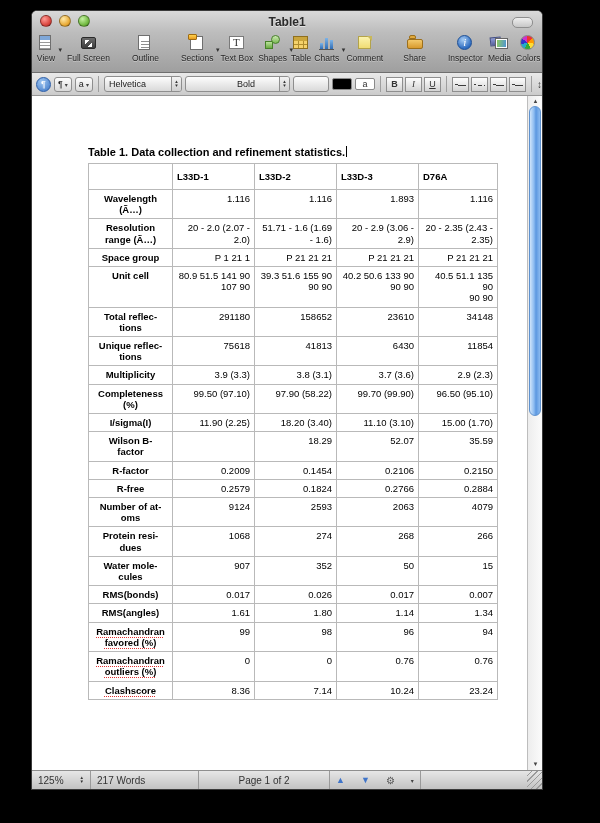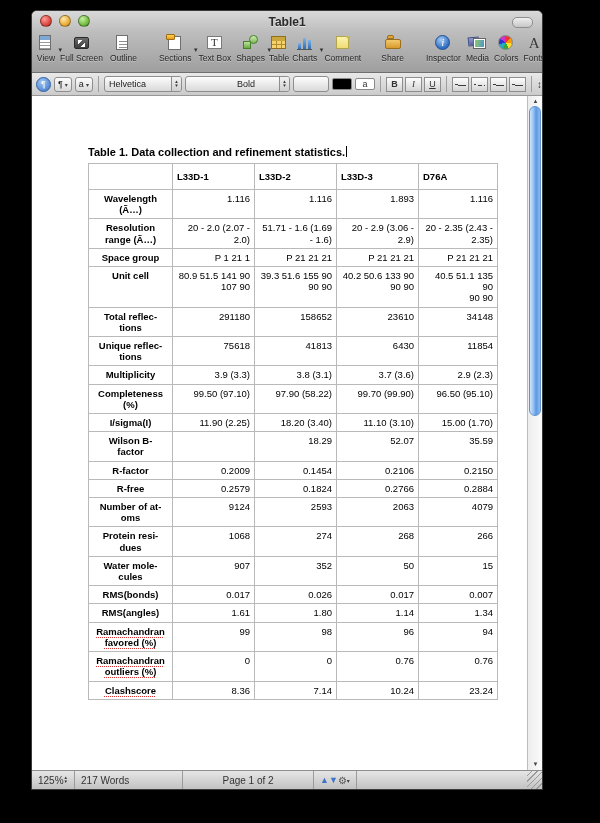--- a/index.html
+++ b/index.html
@@ -19,21 +19,21 @@
   .win-title{flex:1;text-align:center;font-size:12px;font-weight:bold;color:#2b2b2b;
              text-shadow:0 1px 0 rgba(255,255,255,.55);}
   .pill{position:absolute;right:9px;top:6px;width:19px;height:9px;border-radius:5px;
         border:1px solid #8e8e8e;background:linear-gradient(#efefef,#c7c7c7);}
   .toolbar{height:38px;background:linear-gradient(#bdbdbd,#9f9f9f);border-bottom:1px solid #6f6f6f;
            display:flex;align-items:flex-start;padding-top:2px;flex:0 0 auto;overflow:hidden;}
   .tb-item{display:flex;flex-direction:column;align-items:center;position:relative;cursor:default;flex:0 0 auto;}
   .tb-icon{width:20px;height:18px;position:relative;display:block;}
   .tb-caret{position:absolute;top:12px;right:-6px;font-size:7px;color:#333;line-height:7px;}
   .tb-label{font-size:8.5px;color:#262626;margin-top:1px;white-space:nowrap;text-shadow:0 1px 0 rgba(255,255,255,.35);}
-  .tb-view{margin-left:4px}.tb-full-screen{margin-left:4px}.tb-outline{margin-left:7px}
+  .tb-view{margin-left:4px}.tb-full-screen{margin-left:11px}.tb-outline{margin-left:22px}
   .tb-sections{margin-left:22px}.tb-text-box{margin-left:7px}.tb-shapes{margin-left:5px}
   .tb-table{margin-left:4px}.tb-charts{margin-left:3px}.tb-comment{margin-left:7px}
   .tb-share{margin-left:20px}.tb-inspector{margin-left:22px}.tb-media{margin-left:5px}
   .tb-colors{margin-left:5px}.tb-fonts{margin-left:5px;margin-right:4px}
   
   .icon-view::before{content:"";position:absolute;left:3px;top:1px;width:12px;height:15px;background:
      linear-gradient(#7ea7d8,#7ea7d8) 0 0/12px 4px no-repeat,
      repeating-linear-gradient(#fff 0 2px,#9a9a9a 2px 3px) 0 4px/12px 11px no-repeat,#fff;
      border:1px solid #6f6f6f;box-sizing:border-box;}
   .icon-full-screen::before{content:"";position:absolute;left:2px;top:3px;width:15px;height:12px;
@@ -137,21 +137,21 @@
              border-left:1px solid #bdbdbd;box-sizing:border-box;}
   .sb-arrow{position:absolute;left:0;width:15px;text-align:center;font-size:6px;color:#444;line-height:8px;}
   .sb-arrow.top{top:1px;}
   .sb-arrow.bottom{bottom:2px;}
   .sb-thumb{position:absolute;left:1px;right:1px;top:10px;height:46%;border-radius:7px;
             background:linear-gradient(90deg,#cfe4fa,#8cbbf0 40%,#5b97e0 60%,#8cbbf0);
             border:1px solid #5f92cf;box-sizing:border-box;}
   
   .statusbar{height:18px;background:linear-gradient(#e6e6e6,#c2c2c2);border-top:1px solid #8e8e8e;
              display:flex;align-items:stretch;flex:0 0 auto;font-size:10px;color:#333;position:relative;}
-  .sb-seg{display:flex;align-items:center;border-right:1px solid #9a9a9a;padding:0 6px;gap:0;}
+  .sb-seg{display:flex;align-items:center;border-right:1px solid #9a9a9a;padding:0 6px;gap:16px;}
   .sb-seg.words{width:95px;}
   .sb-seg.page{width:118px;justify-content:center;}
   .mini-stepper{display:flex;flex-direction:column;align-items:center;justify-content:center;
                 font-size:4.5px;line-height:4px;color:#333;}
   .tri{color:#3f74c9;font-size:9px;line-height:17px;}
   .gear{color:#555;font-size:10px;}
   .gear-caret{font-size:6px;color:#444;}
   .grip{position:absolute;right:0;top:0;bottom:0;width:15px;
         background:repeating-linear-gradient(135deg,transparent 0 3px,#9a9a9a 3px 4px);}
 </style>

